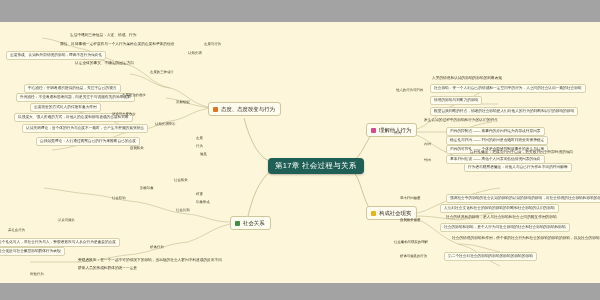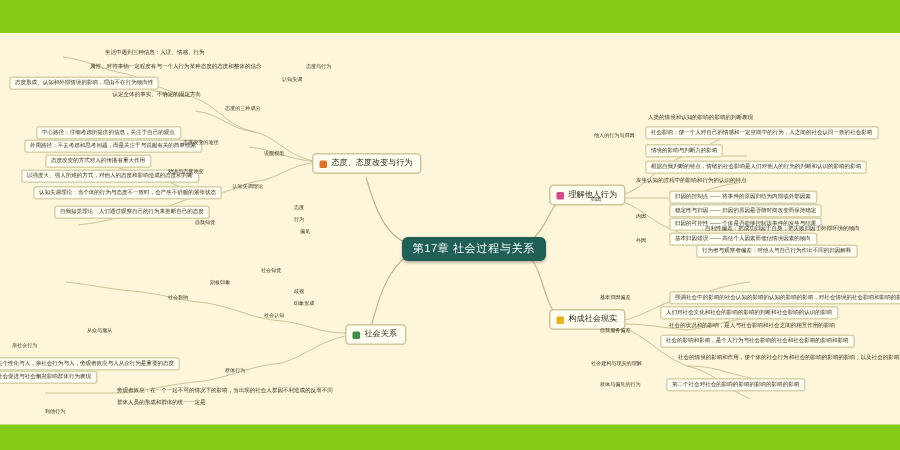--- a/index.html
+++ b/index.html
@@ -1,17 +1,17 @@
 <!DOCTYPE html>
 <html><head>
 <meta charset="utf-8">
 <style>
   html,body{margin:0;padding:0;background:#ffffff;}
   body{width:600px;height:300px;overflow:hidden;font-family:"Liberation Sans","DejaVu Sans",sans-serif;}
-  #stage{position:relative;width:600px;height:300px;background:#84cc16;}
+  #stage{position:relative;width:600px;height:300px;background:#a3a3a3;}
   #canvas{position:absolute;left:0;top:22px;width:600px;height:261px;background:#fdf6da;}
   #svg{position:absolute;left:0;top:0;width:600px;height:300px;}
   .node{position:absolute;box-sizing:border-box;}
   
   .central{background:#1f5f55;color:#ffffff;border-radius:4px;padding:3px 7px;
            font-size:7.5px;line-height:10px;white-space:nowrap;letter-spacing:.3px;
            box-shadow:0 1px 2px rgba(0,0,0,.25);}
   
   .branch{background:#fffdf0;border:1px solid #cfc79a;border-radius:3px;
           padding:2px 5px 2px 4px;font-size:5.4px;line-height:8px;color:#2e2a1c;

